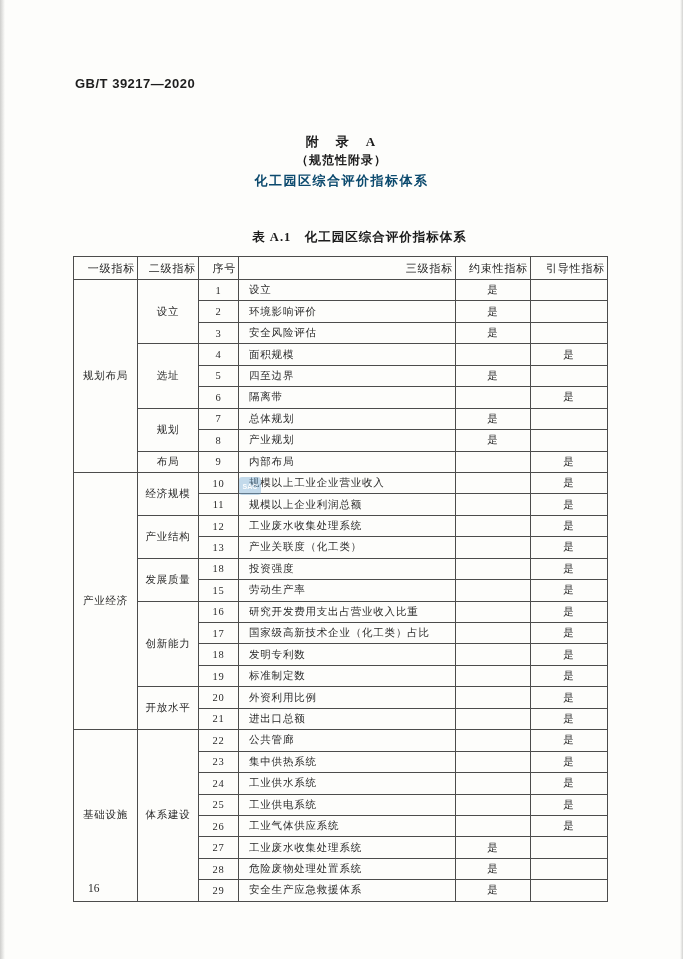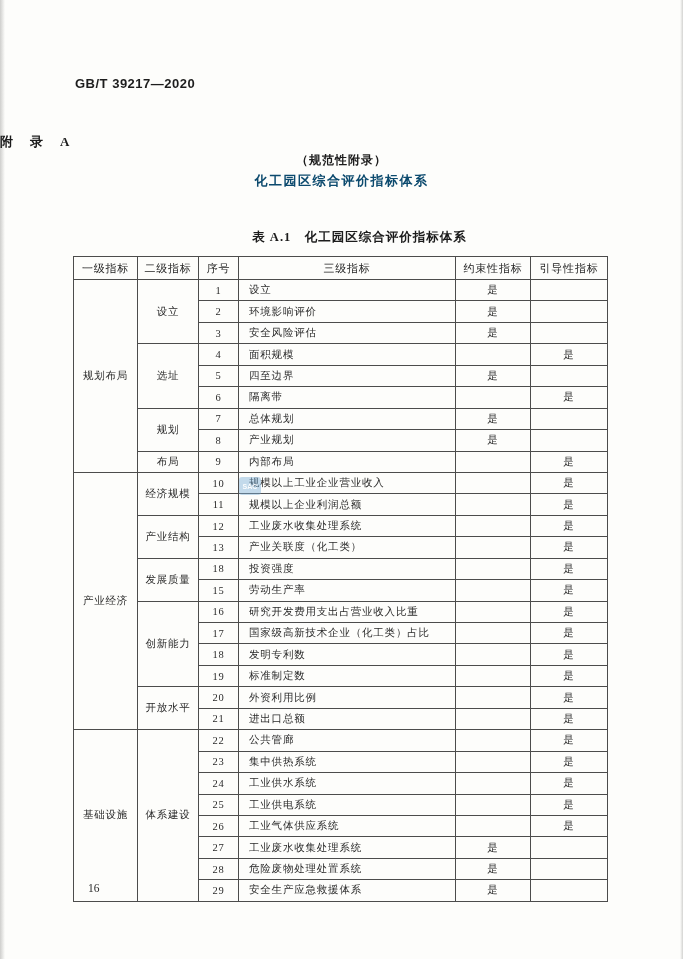--- a/index.html
+++ b/index.html
@@ -25,21 +25,21 @@
     background:linear-gradient(to left, rgba(170,170,168,0.5), rgba(170,170,168,0));
     pointer-events:none;
   }
   .doc-header{
     position:absolute;left:75px;top:76px;
     font-family:"Liberation Sans","DejaVu Sans",sans-serif;
     font-weight:bold;font-size:13px;letter-spacing:0.5px;color:#1d1d1d;text-align:right;
   }
   .appendix-title{
     position:absolute;left:0;top:133px;width:100%;
-    font-weight:bold;font-size:13px;letter-spacing:2px;color:#1c1c1c;
+    text-align:center;font-weight:bold;font-size:13px;letter-spacing:2px;color:#1c1c1c;
   }
   .appendix-subtitle{
     position:absolute;left:0;top:152px;width:100%;
     text-align:center;font-weight:bold;font-size:12px;letter-spacing:1px;color:#1c1c1c;
   }
   .appendix-heading{
     position:absolute;left:0;top:172px;width:100%;
     text-align:center;font-weight:bold;font-size:13px;letter-spacing:1.5px;color:#0c4a6e;
   }
   .intro{
@@ -67,21 +67,21 @@
   .indicator-table th,.indicator-table td{
     border:1px solid #4c4c4c;
     padding:0 2px;
     text-align:center;
     vertical-align:middle;
     letter-spacing:0.8px;
     overflow:hidden;
   }
   .indicator-table{border:1.8px solid #3c3c3c;}
   .indicator-table thead th{
-    height:22px;font-weight:normal;font-size:11px;color:#232323;
+    height:22px;font-weight:normal;font-size:11px;color:#232323;text-align:right;
   }
   .indicator-table tbody td{height:20.45px;}
   .indicator-table td.l3{
     text-align:left;padding-left:10px;
   }
   .page-number{
     position:absolute;left:88px;top:882px;
     font-size:11.5px;color:#2a2a2a;
   }
   .watermark{

